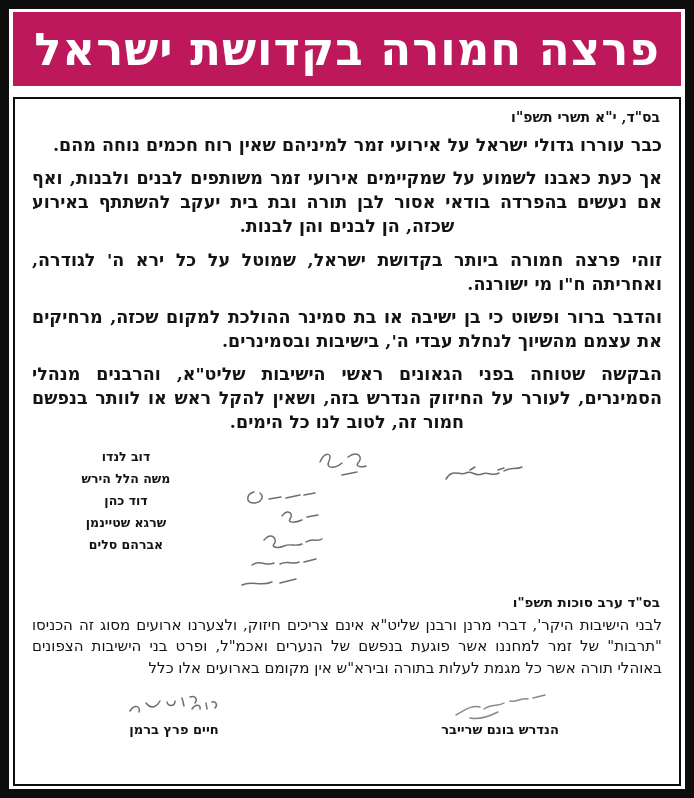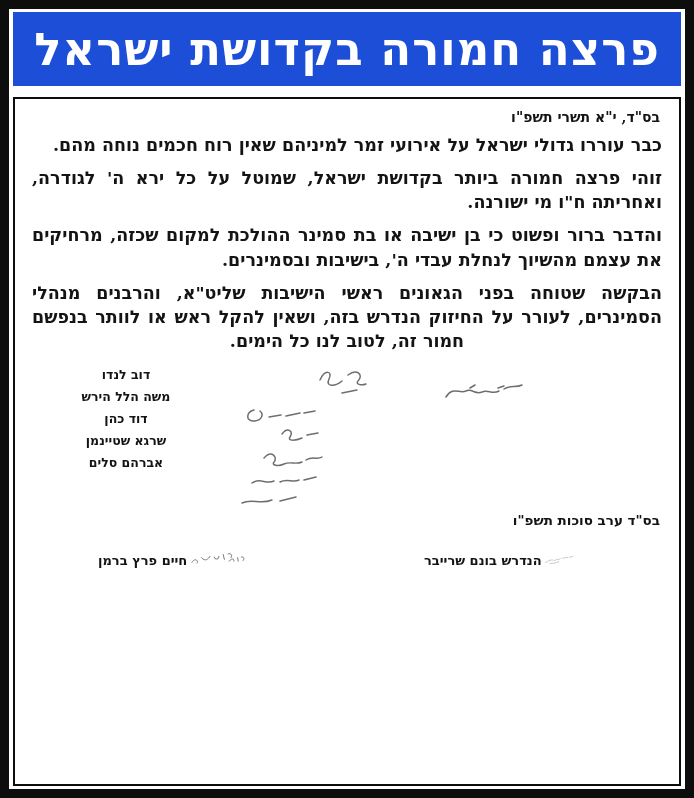--- a/index.html
+++ b/index.html
@@ -6,21 +6,21 @@
   .page {
     position:relative; width:694px; height:798px;
     background:#ffffff; box-sizing:border-box; overflow:hidden;
     font-family:"DejaVu Serif","DejaVu Sans",serif; color:#141414;
   }
   .outer-frame {
     position:absolute; inset:0; border:9px solid #0d0d0d; pointer-events:none; z-index:5;
   }
   .banner {
     position:absolute; top:12px; left:13px; right:13px; height:74px;
-    background:#1d4ed8; color:#ffffff;
+    background:#be185d; color:#ffffff;
     display:flex; align-items:center; justify-content:center;
     font-weight:bold; font-size:45px; letter-spacing:1px;
     direction:rtl; white-space:nowrap;
   }
   .content-box {
     position:absolute; top:97px; left:13px; right:13px; bottom:12px;
     border:2px solid #0d0d0d; box-sizing:border-box;
     padding:8px 17px 4px 17px; direction:rtl; overflow:hidden;
   }
   .date-line { text-align:right; font-weight:bold; font-size:14px; margin:2px 2px 8px 0; }
@@ -38,40 +38,41 @@
   .scribble-single { position:absolute; left:408px; top:18px; }
   .date-line-2 { text-align:right; font-weight:bold; font-size:13.5px; margin:0 2px 5px 0; }
   .para-2 {
     font-weight:normal; font-size:15px; line-height:1.45;
     text-align:justify; text-align-last:right; margin:0;
   }
   .sig-row {
     display:flex; justify-content:space-between;
     padding:13px 86px 0 66px; direction:rtl;
   }
-  .sig-col { width:152px; display:flex; flex-direction:row; align-items:center; }
+  .sig-col { width:152px; display:flex; flex-direction:column; align-items:center; }
   .sig-col svg { margin-bottom:1px; }
   .sig-name { font-weight:bold; font-size:13px; white-space:nowrap; }
   svg.ink path { fill:none; stroke:#6e6e6e; stroke-width:1.5; stroke-linecap:round; stroke-linejoin:round; }
   svg.ink.dark path { stroke:#585858; stroke-width:1.8; }
   svg.ink.light path { stroke:#8a8a8a; }
 </style>
 </head>
 <body>
 
 <div class="page">
   <div class="outer-frame"></div>
 
   <div class="banner">פרצה חמורה בקדושת ישראל</div>
 
   <div class="content-box">
 
     <div class="date-line">בס"ד, י"א תשרי תשפ"ו</div>
 
     <p class="para">כבר עוררו גדולי ישראל על אירועי זמר למיניהם שאין רוח חכמים נוחה מהם.</p>
+    <p class="para center-last">אך כעת כאבנו לשמוע על שמקיימים אירועי זמר משותפים לבנים ולבנות, ואף אם נעשים בהפרדה בודאי אסור לבן תורה ובת בית יעקב להשתתף באירוע שכזה, הן לבנים והן לבנות.</p>
     <p class="para">זוהי פרצה חמורה ביותר בקדושת ישראל, שמוטל על כל ירא ה' לגודרה, ואחריתה ח"ו מי ישורנה.</p>
     <p class="para">והדבר ברור ופשוט כי בן ישיבה או בת סמינר ההולכת למקום שכזה, מרחיקים את עצמם מהשיוך לנחלת עבדי ה', בישיבות ובסמינרים.</p>
     <p class="para center-last">הבקשה שטוחה בפני הגאונים ראשי הישיבות שליט"א, והרבנים מנהלי הסמינרים, לעורר על החיזוק הנדרש בזה, ושאין להקל ראש או לוותר בנפשם חמור זה, לטוב לנו כל הימים.</p>
 
     <div class="sig-area-1">
       <div class="printed-names">
         <div>דוב לנדו</div>
         <div>משה הלל הירש</div>
         <div>דוד כהן</div>
         <div>שרגא שטיינמן</div>
@@ -93,20 +94,21 @@
       <div class="scribble-single">
         <svg class="ink" width="92" height="26" viewBox="0 0 92 26">
           <path d="M6,17 c7,-11 13,-3 20,-6 c6,-3 9,4 16,1 c6,-3 10,3 17,-1 m5,-2 c6,-4 12,-1 18,-4"></path>
           <path d="M30,8 l5,-3 m23,3 l6,-2"></path>
         </svg>
       </div>
     </div>
 
     <div class="date-line-2">בס"ד ערב סוכות תשפ"ו</div>
 
+    <p class="para-2">לבני הישיבות היקר', דברי מרנן ורבנן שליט"א אינם צריכים חיזוק, ולצערנו ארועים מסוג זה הכניסו "תרבות" של זמר למחננו אשר פוגעת בנפשם של הנערים ואכמ"ל, ופרט בני הישיבות הצפונים באוהלי תורה אשר כל מגמת לעלות בתורה ובירא"ש אין מקומם בארועים אלו כלל</p>
 
     <div class="sig-row">
       <div class="sig-col">
         <svg class="ink light" width="112" height="28" viewBox="0 0 112 28">
           <path d="M12,22 c8,-4 14,-10 24,-8 m4,2 c8,-6 14,-2 20,-6 m6,-2 c6,2 12,-4 18,-2 m5,-1 l12,-3"></path>
           <path d="M26,25 c10,2 20,-2 28,-6"></path>
         </svg>
         <div class="sig-name">הנדרש בונם שרייבר</div>
       </div>
       <div class="sig-col">

